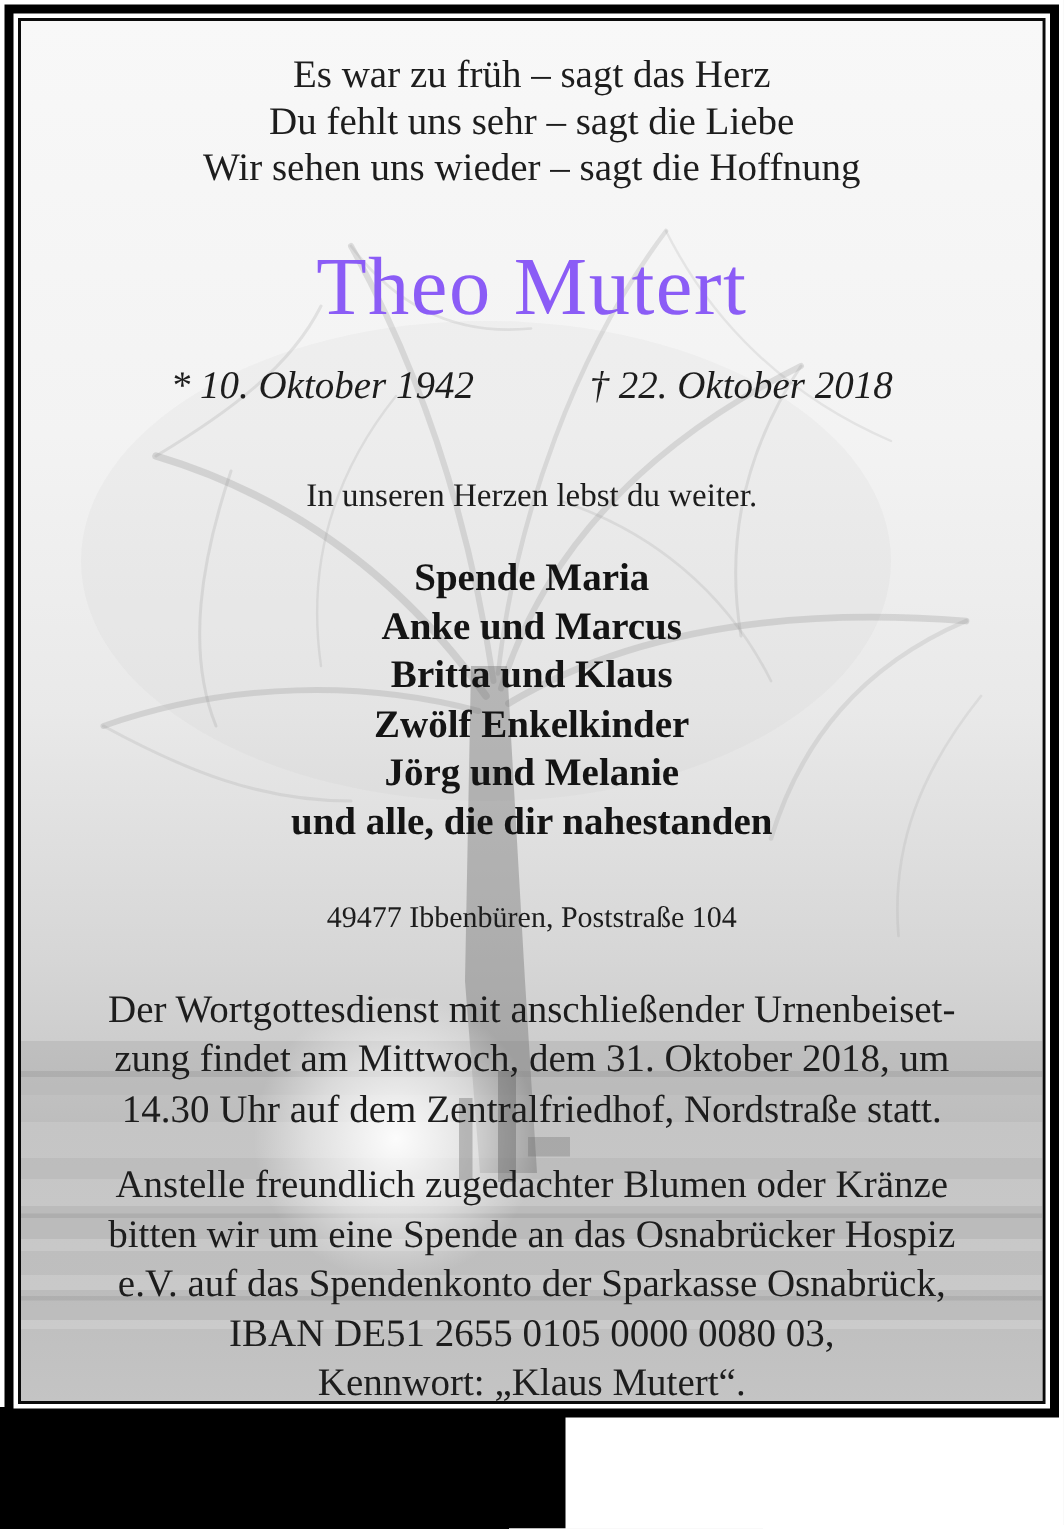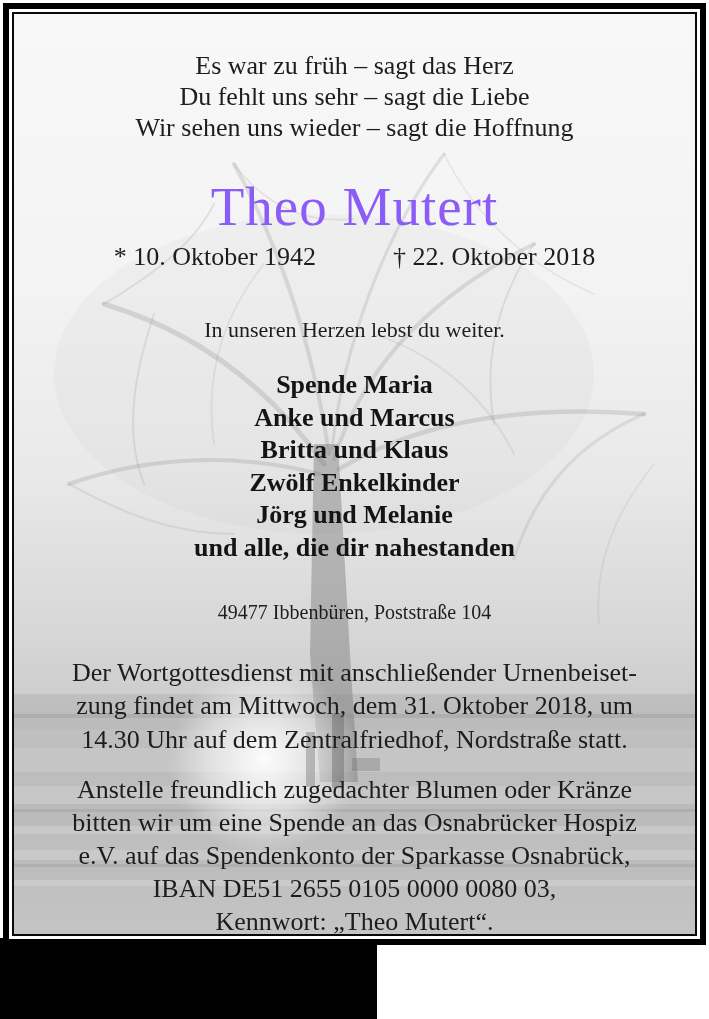--- a/index.html
+++ b/index.html
@@ -38,33 +38,33 @@
   }
   .photo-bg {
     position:absolute; inset:0;
     width:100%; height:100%;
     display:block;
   }
   .content {
     position:absolute; inset:0;
     text-align:center;
     color:#1d1d1d;
-    padding-top:36px;
+    padding-top:20px;
   }
   .ep-line { font-size:26px; line-height:31px; }
   .deceased-name {
     margin-top:34px;
     font-size:55px; line-height:60px;
     font-weight:400; letter-spacing:1px;
     color:#8b5cf6;
   }
   .dates-row {
-    margin-top:4px;
+    margin-top:20px;
     display:flex; justify-content:center; gap:77px;
-    font-size:26px; line-height:31px;
+    font-size:26px; line-height:31px;font-style:italic;
   }
   .remembrance { margin-top:42px; font-size:22px; line-height:31px; }
   .mourners { margin-top:24px; }
   .mourner-line { font-size:26px; line-height:32.6px; font-weight:700; color:#141414; }
   .address-line { margin-top:32px; font-size:20px; line-height:31px; }
   .service-block { margin-top:28px; }
   .service-block p { font-size:26px; line-height:33.5px; }
   .donation-block { margin-top:17px; }
   .donation-block p { font-size:26px; line-height:33px; }
 </style>
@@ -173,19 +173,19 @@
           <p>Der Wortgottesdienst mit anschließender Urnenbeiset-</p>
           <p>zung findet am Mittwoch, dem 31. Oktober 2018, um</p>
           <p>14.30 Uhr auf dem Zentralfriedhof, Nordstraße statt.</p>
         </div>
 
         <div class="donation-block">
           <p>Anstelle freundlich zugedachter Blumen oder Kränze</p>
           <p>bitten wir um eine Spende an das Osnabrücker Hospiz</p>
           <p>e.V. auf das Spendenkonto der Sparkasse Osnabrück,</p>
           <p>IBAN DE51 2655 0105 0000 0080 03,</p>
-          <p>Kennwort: „Theo Mutert“.</p>
+          <p>Kennwort: „Klaus Mutert“.</p>
         </div>
 
       </div>
     </div>
   </div>
 </div>
 
 </body></html>

